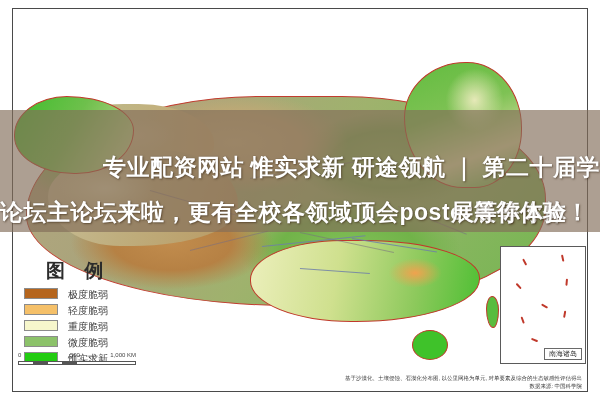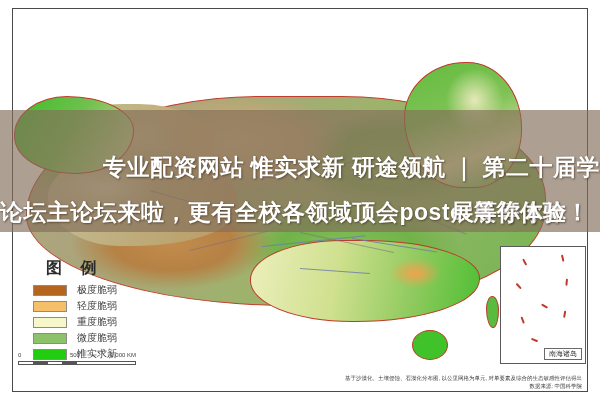--- a/index.html
+++ b/index.html
@@ -162,34 +162,33 @@
     white-space: nowrap;
   }
 
   
   #legend {
     position: absolute;
     left: 24px; top: 258px;
     width: 150px;
   }
   #legend-title {
-    font-size: 16px;
+    font-size: 19px;
     font-weight: bold;
     color: #2b2b2b;
     letter-spacing: 7px;
     margin-left: 22px;
     margin-bottom: 4px;
     white-space: nowrap;
   }
   .legend-row {
     display: flex;
-    align-items: center;
+    align-items: flex-start;
     height: 14px;
     margin-bottom: 2px;
-    margin-left: 9px;
   }
   .legend-swatch {
     width: 34px;
     height: 11px;
     border: 0.8px solid #8c8c8c;
     box-sizing: border-box;
     margin-right: 10px;
     flex: none;
   }
   .legend-label {

